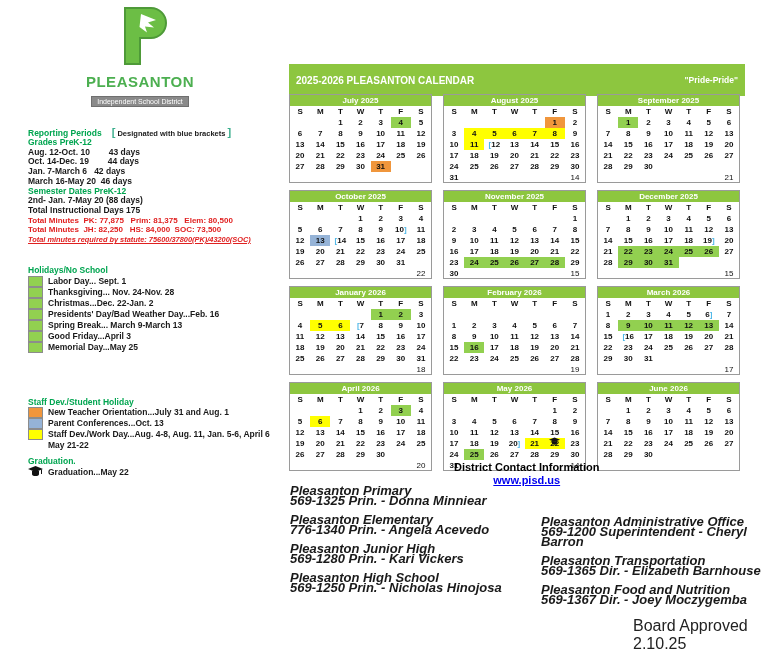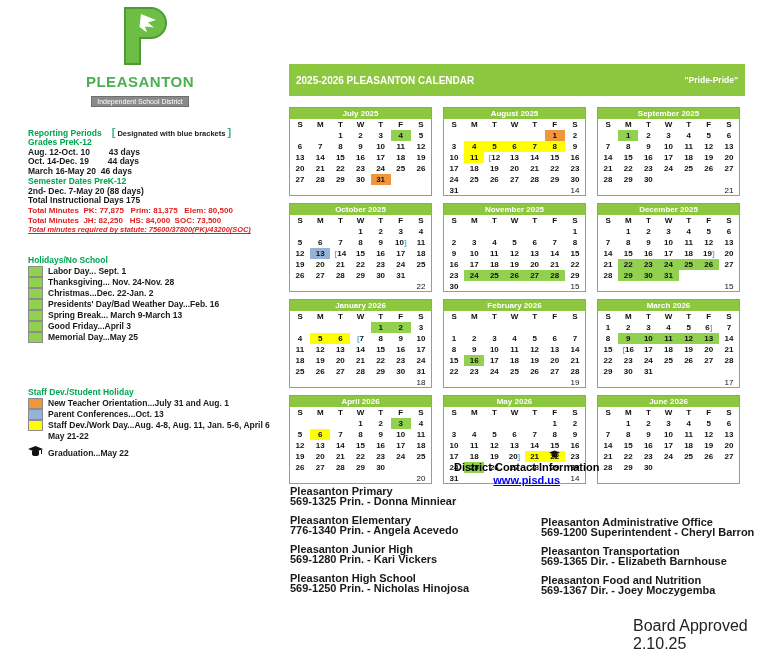--- a/index.html
+++ b/index.html
@@ -30,35 +30,35 @@
   .sw-yellow { background:var(--yellow); }
   .sw-none { background:transparent; border:none; }
 
   
   .cal-bar { position:absolute; left:289px; top:64px; width:456px; height:21px; background:var(--green);
              color:#fff; font-weight:bold; display:flex; justify-content:space-between; align-items:center; padding:16px 7px; }
   .cal-bar .t { font-size:10px; }
   .cal-bar .m { font-size:8.5px; }
 
   
-  .months { position:absolute; left:289px; top:107px; display:grid; grid-template-columns:repeat(3,143px); column-gap:11px; row-gap:7px; }
+  .months { position:absolute; left:289px; top:94px; display:grid; grid-template-columns:repeat(3,143px); column-gap:11px; row-gap:7px; }
   .month { border:1px solid #9a9a9a; background:#fff; height:89px; }
   .m-head { background:var(--green); color:#fff; font-size:8px; font-weight:bold; text-align:center; height:11px; line-height:11px; }
   .month table { border-collapse:collapse; width:100%; table-layout:fixed; }
   .month th, .month td { text-align:center; font-size:8px; height:11px; line-height:11px; padding:0; font-weight:bold; color:#111; position:relative; white-space:nowrap; }
   .month td.count { font-weight:normal; }
   .hl-green { background:var(--cellGreen); }
   .hl-yellow { background:var(--yellow); }
   .hl-orange { background:var(--orange); }
   .hl-blue { background:var(--blue); }
   .br { color:var(--bracketBlue); font-weight:bold; }
   .cap-cell-icon { position:absolute; top:-1px; left:4px; }
 
   
-  .contact-col { position:absolute; font-size:11px; color:#1a1a1a; }
+  .contact-col { position:absolute; font-size:13px; color:#1a1a1a;font-style:italic; }
   .contact-entry { margin-bottom:9px; line-height:10px; font-weight:bold; }
   .dci { position:absolute; left:454px; top:461px; font-size:11px; font-weight:bold; }
   .dci a { color:var(--link); display:block; text-align:center; margin-top:1px; }
   .board { position:absolute; left:633px; top:617px; font-size:16px; color:#222; }
 </style>
 </head>
 <body>
 
 <div id="page">
 
@@ -73,25 +73,26 @@
 
   <div class="sidebar">
     <div class="rp-title-row">
       <span class="g-head">Reporting Periods</span>
       <span class="note"><span class="nbr">[</span> <span>Designated with blue brackets</span> <span class="nbr">]</span></span>
     </div>
     <div class="line g-head">Grades PreK-12</div>
     <div id="period-lines">
         <div class="line ">Aug. 12-Oct. 10        43 days</div>
         <div class="line ">Oct. 14-Dec. 19        44 days</div>
+        <div class="line ">Jan. 7-March 6   42 days</div>
         <div class="line ">March 16-May 20  46 days</div>
       </div>
     <div class="line g-head">Semester Dates PreK-12</div>
     <div id="semester-lines">
-        <div class="line ">2nd- Dec. 7-May 20 (88 days)</div>
+        <div class="line ">2nd- Jan. 7-May 20 (88 days)</div>
         <div class="line ">Total Instructional Days 175</div>
       </div>
     <div id="minutes-lines">
         <div class="line red">Total Minutes  PK: 77,875   Prim: 81,375   Elem: 80,500</div>
         <div class="line red">Total Minutes  JH: 82,250   HS: 84,000  SOC: 73,500</div>
       </div>
     <div class="statute">Total minutes required by statute: 75600/37800(PK)/43200(SOC)</div>
 
     <div style="height:21px"></div>
     <div class="line g-head">Holidays/No School</div>
@@ -140,20 +141,21 @@
         <div class="legend-item">
           <span class="sw sw-yellow"></span>
           <span>Staff Dev./Work Day...Aug. 4-8, Aug. 11, Jan. 5-6, April 6</span>
         </div>
         <div class="legend-item">
           <span class="sw sw-none"></span>
           <span>May 21-22</span>
         </div>
       </div>
     <div style="height:6px"></div>
+    <div class="line g-head"><span>Graduation</span>.</div>
     <div class="legend-item">
       <span style="margin-right:5px">
         <svg width="15" height="11" viewBox="0 0 15 11">
             <polygon points="7.5,0 15,3 7.5,6 0,3" fill="#111"></polygon>
             <path d="M4,5 v3 a3.5,2 0 0 0 7,0 V5" fill="#111"></path>
             <line x1="13.5" y1="3.5" x2="13.5" y2="8" stroke="#111" stroke-width="1"></line>
           </svg>
       </span>
       <span>Graduation...May 22</span>
     </div>

